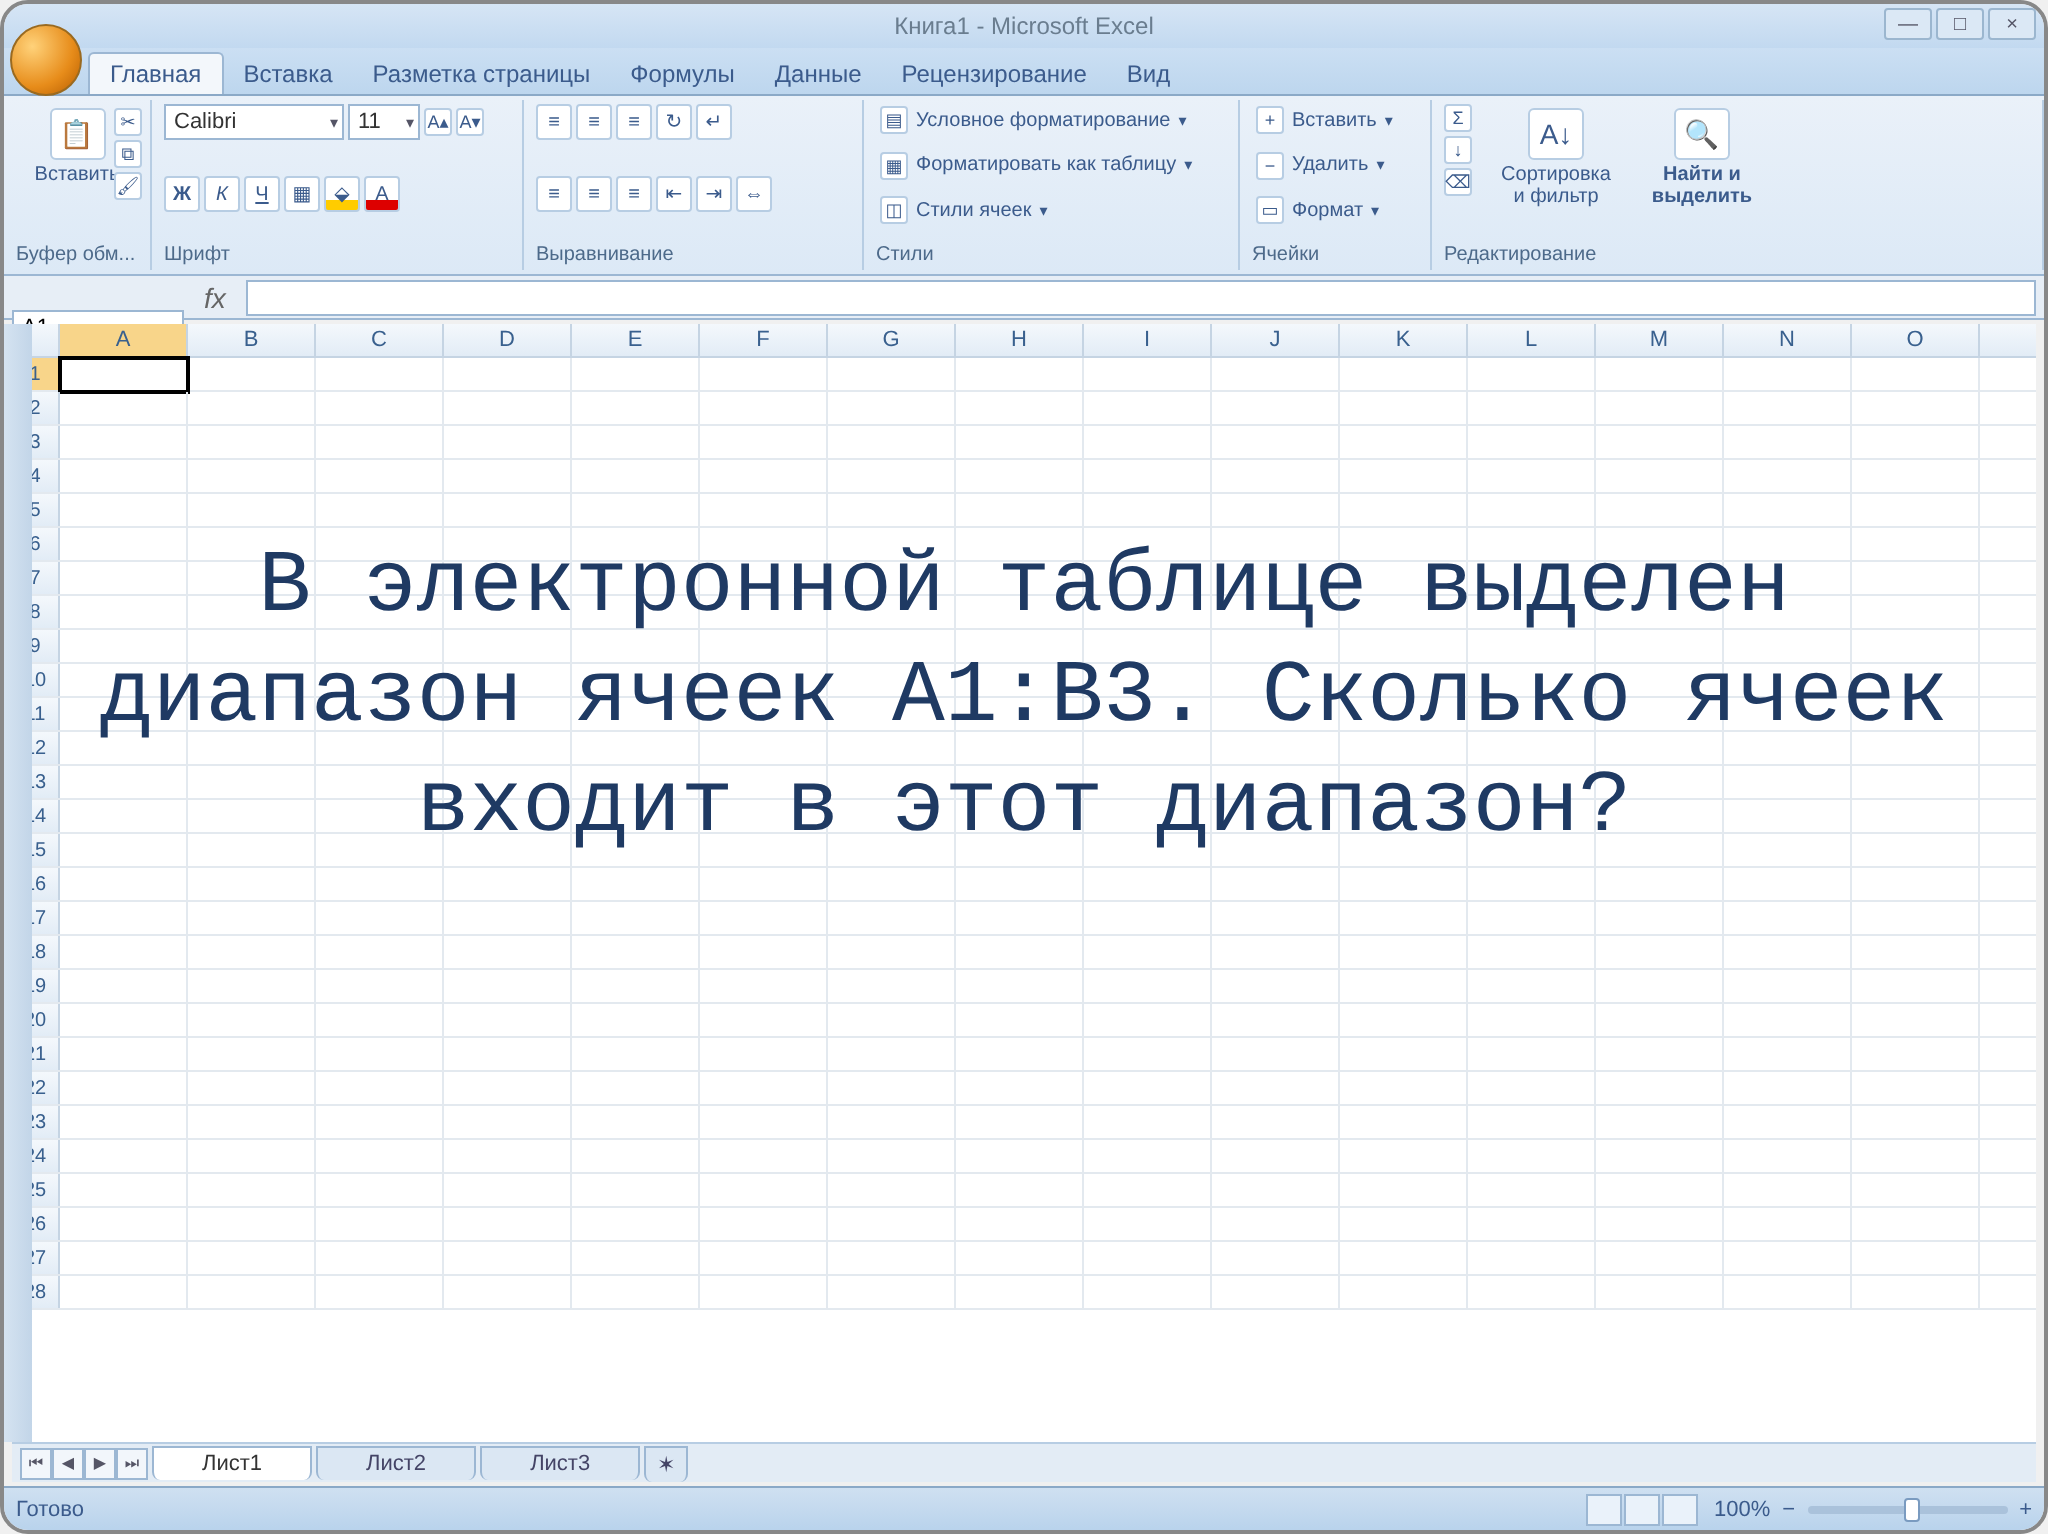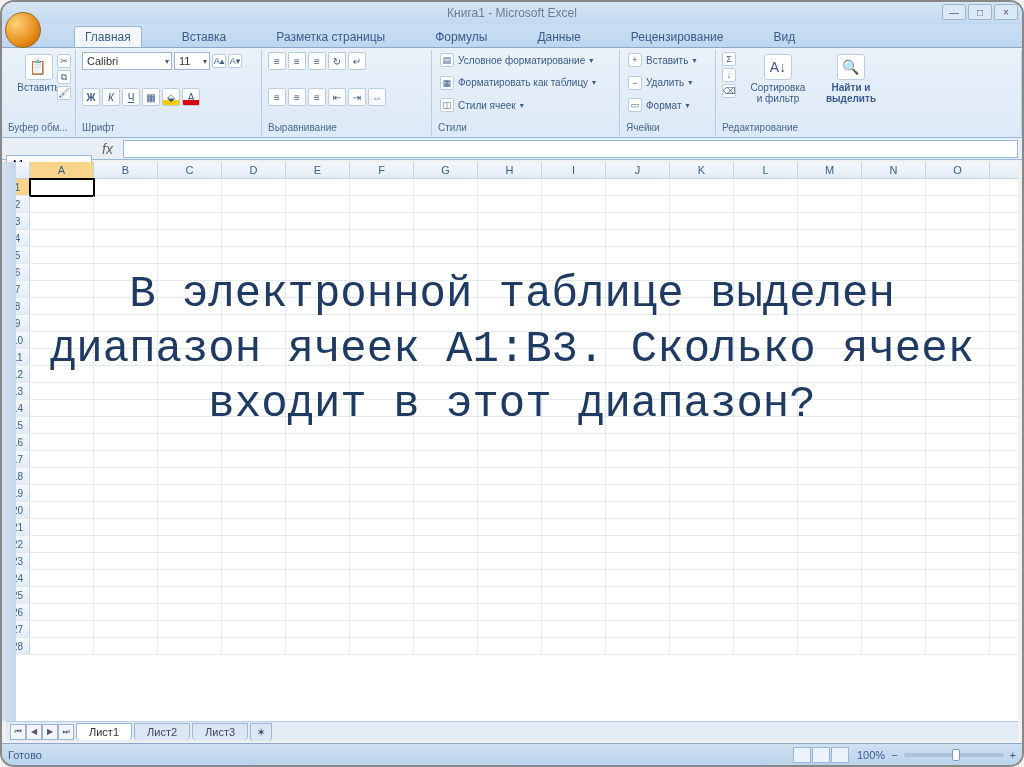--- a/index.html
+++ b/index.html
@@ -55,21 +55,20 @@
   width: 36px; height: 36px;
   border-radius: 50%;
   background: radial-gradient(circle at 30% 30%, #ffd27a, #e78c1a 60%, #b55c00);
   border: 1px solid #9a6a20;
   z-index: 5;
 }
 .tab {
   padding: 3px 10px;
   color: #3b5b8c;
   font-size: 12px;
-  margin-left: 30px;
 }
 .tab.active {
   background: #f3f7fb;
   border: 1px solid #9cb7d3;
   border-bottom: none;
   border-radius: 3px 3px 0 0;
 }
 
 .ribbon {
   height: 90px;
@@ -164,21 +163,21 @@
 }
 
 .sheetbar {
   position: absolute; bottom: 24px; left: 4px; right: 4px; height: 20px;
   background: #e3ecf5; border-top: 1px solid #b7cde3;
   display: flex; align-items: center; padding-left: 4px;
 }
 .sheet-nav { display: flex; gap: 0;}
 .sheet-nav .nv { width: 16px; height: 16px; border: 1px solid #9cb7d3; background: #f2f6fb; font-size: 8px; display: flex; align-items: center; justify-content: center; color: #556;}
 .sheet-tab {
-  padding: 2px 12px; background: #fff; border: 1px solid #9cb7d3; border-bottom: none; margin-left: 2px;
+  padding: 2px 24px; background: #fff; border: 1px solid #9cb7d3; border-bottom: none; margin-left: 2px;
   font-size: 11px; color: #333; border-radius: 0 0 4px 4px;
 }
 .sheet-tab.inactive { background: #dbe7f3; color: #446; }
 .statusbar {
   position: absolute; bottom: 0; left: 0; right: 0; height: 22px;
   background: linear-gradient(#cfe0f1,#b9d3ec); border-top: 1px solid #8ba9c7;
   display: flex; align-items: center; justify-content: space-between; padding: 0 6px;
   font-size: 11px; color: #3b5b8c;
 }
 .zoom { display: flex; align-items: center; gap: 6px;}

